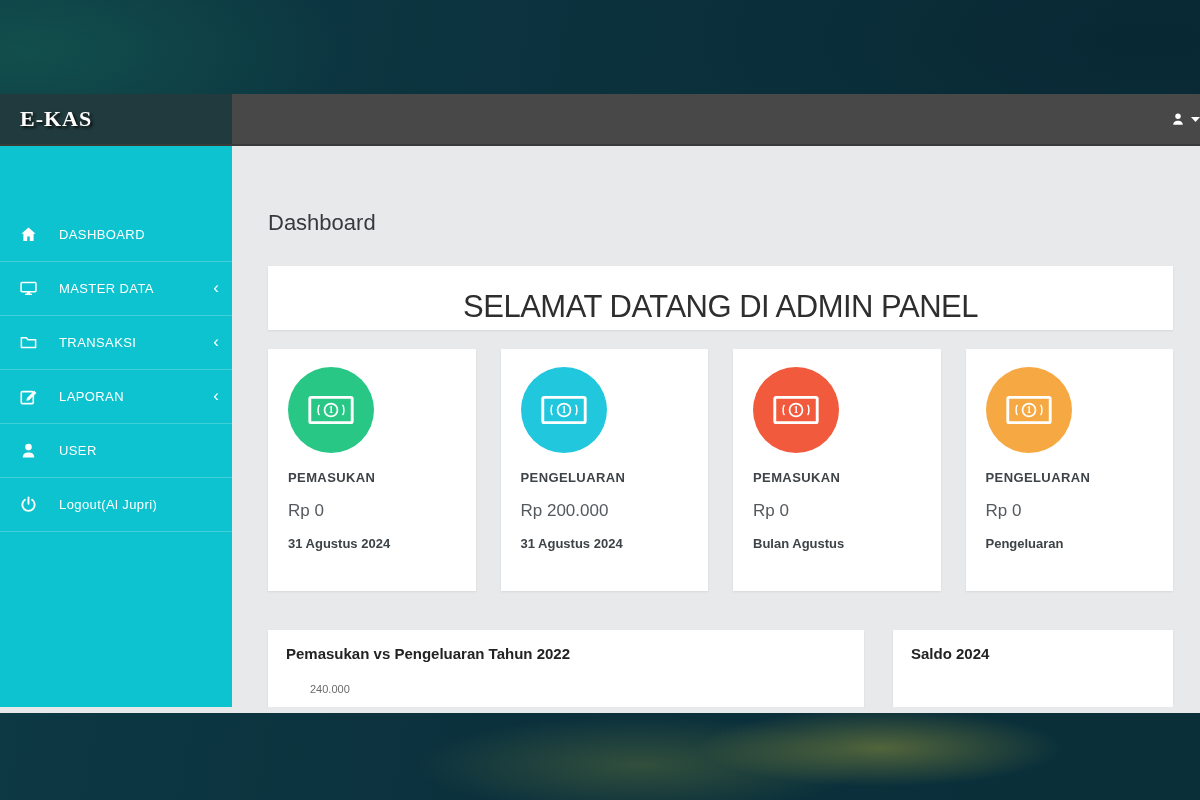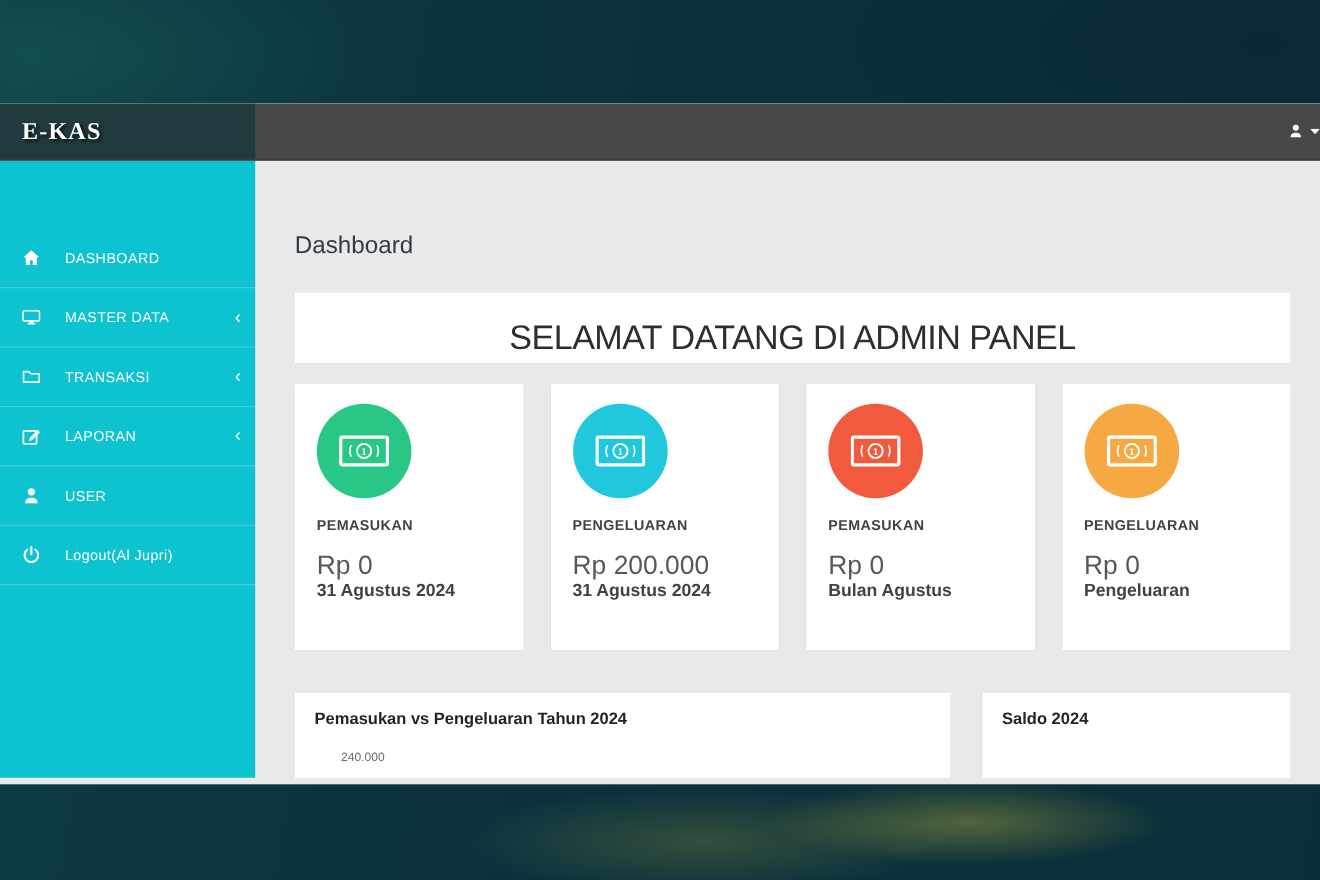--- a/index.html
+++ b/index.html
@@ -53,22 +53,22 @@
   .card {
     flex:1; background:#fff; height:242px; padding:18px 20px;
     box-shadow:0 1px 2px rgba(0,0,0,.08);
   }
   .circle {
     width:86px; height:86px; border-radius:50%;
     display:flex; align-items:center; justify-content:center;
   }
   .circle svg { width:46px; height:30px; }
   .stat-label { margin-top:17px; font-size:13px; font-weight:bold; color:#3e4347; letter-spacing:.4px; }
-  .stat-value { margin-top:16px; font-size:24px; color:#54595e; }
-  .stat-period { font-size:16px; font-weight:bold; color:#3e4347; }
+  .stat-value { margin-top:16px; font-size:17px; color:#54595e; }
+  .stat-period { margin-top:15px; font-size:13px; font-weight:bold; color:#3e4347; }
   .charts { display:flex; gap:29px; margin-top:39px; }
   .chart-card { background:#fff; height:180px; padding:15px 18px; box-shadow:0 1px 2px rgba(0,0,0,.08); }
   .chart-card.wide { width:596px; }
   .chart-card.narrow { width:280px; }
   .chart-title { font-size:15px; font-weight:bold; color:#232323; }
   .axis-tick { margin:21px 0 0 24px; font-size:11px; color:#6a6a6a; }
   .hidden-defs { position:absolute; width:0; height:0; overflow:hidden; }
 </style>
 </head>
 <body>
@@ -221,21 +221,21 @@
           </div>
           <div class="stat-label">PENGELUARAN</div>
           <div class="stat-value">Rp 0</div>
           <div class="stat-period">Pengeluaran</div>
         </div>
 
       </div>
 
       <div class="charts">
         <div class="chart-card wide">
-          <div class="chart-title">Pemasukan vs Pengeluaran Tahun 2024</div>
+          <div class="chart-title">Pemasukan vs Pengeluaran Tahun 2022</div>
           <div class="axis-tick">240.000</div>
         </div>
         <div class="chart-card narrow">
           <div class="chart-title">Saldo 2024</div>
         </div>
       </div>
 
     </main>
   </div>
 </div>

